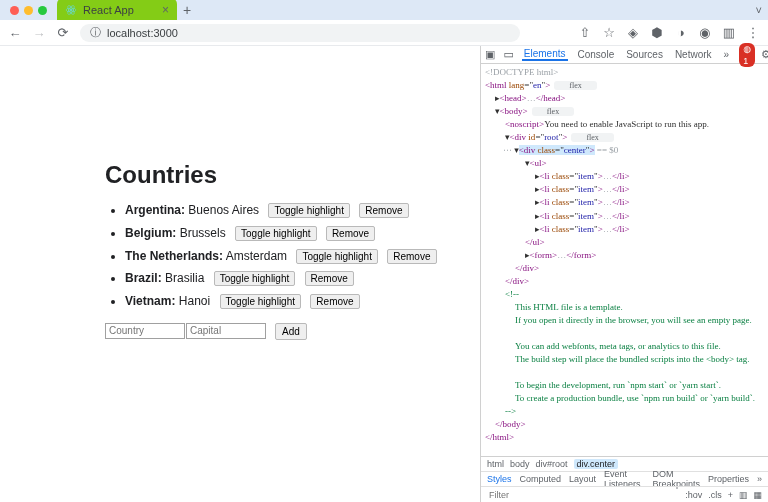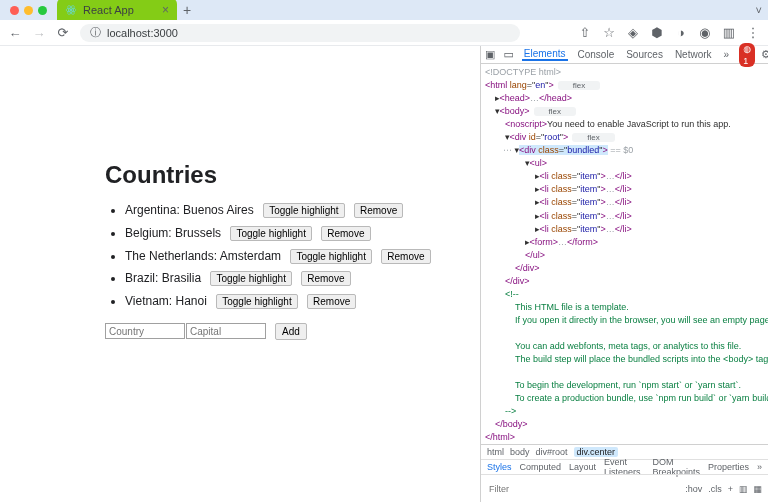--- a/index.html
+++ b/index.html
@@ -19,50 +19,50 @@
 .nav-icn{color:#5f6368;font-size:13px;display:inline-flex;align-items:center;justify-content:center;width:14px;height:14px}
 .addrbar{flex:1;height:18px;background:#f1f3f4;border-radius:10px;display:flex;align-items:center;padding:0 10px;font-size:11px;color:#3c4043;gap:6px;max-width:440px}
 .addrbar .info{color:#5f6368}
 .tool-right{margin-left:auto;display:flex;gap:10px;align-items:center}
 .content-row{flex:1;display:flex;min-height:0}
 .page{flex:1;overflow:auto;padding:0 0 0 0}
 .center{width:300px;margin:115px 0 0 105px}
 .center h1{font-size:24px;font-weight:700;margin:0 0 10px 0}
 .center ul{margin:6px 0 10px 0;padding-left:20px}
 .center li{font-size:12px;line-height:1.9;white-space:nowrap}
-.center li b{font-weight:400}
+.center li b{font-weight:700}
 .btn{font-size:10px;padding:1px 5px;background:#efefef;border:1px solid #b9b9b9;border-radius:2px;margin-left:6px;cursor:pointer}
-.frm{margin-top:6px;display:flex;gap:1px;align-items:center}
+.frm{margin-top:6px;display:flex;gap:1px;}
 .frm input{font-size:10px;padding:2px 3px;width:80px;border:1px solid #a0a0a0;height:16px}
 .frm .addb{font-size:10px;padding:2px 6px;margin-left:8px;background:#efefef;border:1px solid #b9b9b9;border-radius:2px;cursor:pointer}
 .devtools{width:288px;border-left:1px solid #d0d0d0;display:flex;flex-direction:column;font-size:10px;background:#fff}
 .dt-tabs{height:18px;border-bottom:1px solid #d0d0d0;display:flex;align-items:center;padding:0 4px;gap:8px}
 .dt-icn{color:#5f6368;font-size:11px}
 .dt-tab{color:#5f6368;font-size:10px;padding:0 2px}
 .dt-tab.active{color:#1a73e8;border-bottom:2px solid #1a73e8;padding-bottom:0}
 .dt-tabs .right{margin-left:auto;display:flex;gap:6px;align-items:center}
 .err-badge{background:#d93025;color:#fff;border-radius:6px;padding:0 4px;font-size:9px;line-height:12px}
-.dom{flex:1;overflow:auto;padding:2px 4px;font-family:Liberation Sans, sans-serif;font-size:9px;line-height:1.45;color:#303030;white-space:nowrap}
+.dom{flex:1;overflow:auto;padding:2px 4px;font-family:Liberation Serif, serif;font-size:9px;line-height:1.45;color:#303030;white-space:nowrap}
 .dom .t-tag{color:#881280}
 .dom .t-attr{color:#994500}
 .dom .t-val{color:#1a1aa6}
 .dom .t-cmt{color:#0b8043}
 .dom .hl{background:#cfe8fc}
 .dom .pill{background:#f1f3f4;color:#5f6368;border-radius:3px;padding:0 15px;font-size:8px;margin-left:4px}
 .dom .sel{color:#9aa0a6}
 .dom .indent1{padding-left:10px}
 .dom .indent2{padding-left:20px}
 .dom .indent3{padding-left:30px}
 .dom .indent4{padding-left:40px}
 .dom .indent5{padding-left:50px}
 .crumbs{border-top:1px solid #d0d0d0;height:15px;display:flex;align-items:center;padding:0 6px;gap:6px;font-size:9px;color:#5f6368}
 .crumbs .active{background:#cfe8fc;color:#202124;padding:0 3px;border-radius:2px}
 .styles-tabs{border-top:1px solid #e0e0e0;height:15px;display:flex;align-items:center;padding:0 6px;gap:8px;font-size:9px;color:#5f6368}
 .styles-tabs .active{color:#1a73e8}
-.filter{border-top:1px solid #e0e0e0;height:28px;display:flex;align-items:center;padding:0 6px;gap:6px}
+.filter{border-top:1px solid #e0e0e0;height:16px;display:flex;align-items:center;padding:0 6px;gap:6px}
 .filter input{flex:1;border:none;font-size:9px;color:#9aa0a6;outline:none}
 .filter .right{margin-left:auto;display:flex;gap:6px;color:#5f6368;font-size:9px}
 svg{display:block}
 </style>
 </head>
 <body>
 
 <div class="browser">
 
   <div class="tabbar">
@@ -167,29 +167,29 @@
         </div>
       </div>
 
       <div class="dom">
 <div><span class="sel">&lt;!DOCTYPE html&gt;</span></div>
 <div><span class="t-tag">&lt;html</span> <span class="t-attr">lang</span>="<span class="t-val">en</span>"<span class="t-tag">&gt;</span><span class="pill">flex</span></div>
 <div class="indent1">▸<span class="t-tag">&lt;head&gt;</span><span class="sel">…</span><span class="t-tag">&lt;/head&gt;</span></div>
 <div class="indent1">▾<span class="t-tag">&lt;body&gt;</span><span class="pill">flex</span></div>
 <div class="indent2"><span class="t-tag">&lt;noscript&gt;</span><span>You need to enable JavaScript to run this app.</span></div>
 <div class="indent2">▾<span class="t-tag">&lt;div</span> <span class="t-attr">id</span>="<span class="t-val">root</span>"<span class="t-tag">&gt;</span><span class="pill">flex</span></div>
-<div class="indent3"><span style="color:#9aa0a6;margin-left:-12px">⋯</span> ▾<span class="hl"><span class="t-tag">&lt;div</span> <span class="t-attr">class</span>="<span class="t-val">bundled</span>"<span class="t-tag">&gt;</span></span><span class="sel"> == $0</span></div>
+<div class="indent3"><span style="color:#9aa0a6;margin-left:-12px">⋯</span> ▾<span class="hl"><span class="t-tag">&lt;div</span> <span class="t-attr">class</span>="<span class="t-val">center</span>"<span class="t-tag">&gt;</span></span><span class="sel"> == $0</span></div>
 <div class="indent4">▾<span class="t-tag">&lt;ul&gt;</span></div>
 <div class="indent5">▸<span class="t-tag">&lt;li</span> <span class="t-attr">class</span>="<span class="t-val">item</span>"<span class="t-tag">&gt;</span><span class="sel">…</span><span class="t-tag">&lt;/li&gt;</span></div>
 <div class="indent5">▸<span class="t-tag">&lt;li</span> <span class="t-attr">class</span>="<span class="t-val">item</span>"<span class="t-tag">&gt;</span><span class="sel">…</span><span class="t-tag">&lt;/li&gt;</span></div>
 <div class="indent5">▸<span class="t-tag">&lt;li</span> <span class="t-attr">class</span>="<span class="t-val">item</span>"<span class="t-tag">&gt;</span><span class="sel">…</span><span class="t-tag">&lt;/li&gt;</span></div>
 <div class="indent5">▸<span class="t-tag">&lt;li</span> <span class="t-attr">class</span>="<span class="t-val">item</span>"<span class="t-tag">&gt;</span><span class="sel">…</span><span class="t-tag">&lt;/li&gt;</span></div>
 <div class="indent5">▸<span class="t-tag">&lt;li</span> <span class="t-attr">class</span>="<span class="t-val">item</span>"<span class="t-tag">&gt;</span><span class="sel">…</span><span class="t-tag">&lt;/li&gt;</span></div>
+<div class="indent4"><span class="t-tag">&lt;/ul&gt;</span></div>
 <div class="indent4">▸<span class="t-tag">&lt;form&gt;</span><span class="sel">…</span><span class="t-tag">&lt;/form&gt;</span></div>
-<div class="indent4"><span class="t-tag">&lt;/ul&gt;</span></div>
 <div class="indent3"><span class="t-tag">&lt;/div&gt;</span></div>
 <div class="indent2"><span class="t-tag">&lt;/div&gt;</span></div>
 <div class="indent2"><span class="t-cmt">&lt;!--</span></div>
 <div class="indent3"><span class="t-cmt">This HTML file is a template.</span></div>
 <div class="indent3"><span class="t-cmt">If you open it directly in the browser, you will see an empty page.</span></div>
 <div class="indent3">&nbsp;</div>
 <div class="indent3"><span class="t-cmt">You can add webfonts, meta tags, or analytics to this file.</span></div>
 <div class="indent3"><span class="t-cmt">The build step will place the bundled scripts into the &lt;body&gt; tag.</span></div>
 <div class="indent3">&nbsp;</div>
 <div class="indent3"><span class="t-cmt">To begin the development, run `npm start` or `yarn start`.</span></div>

